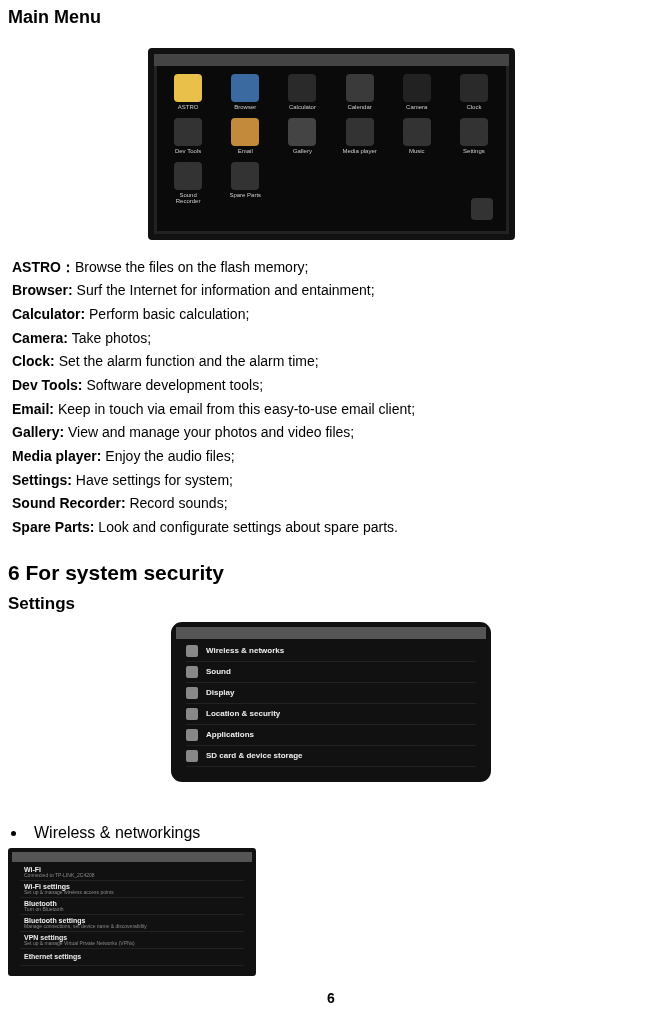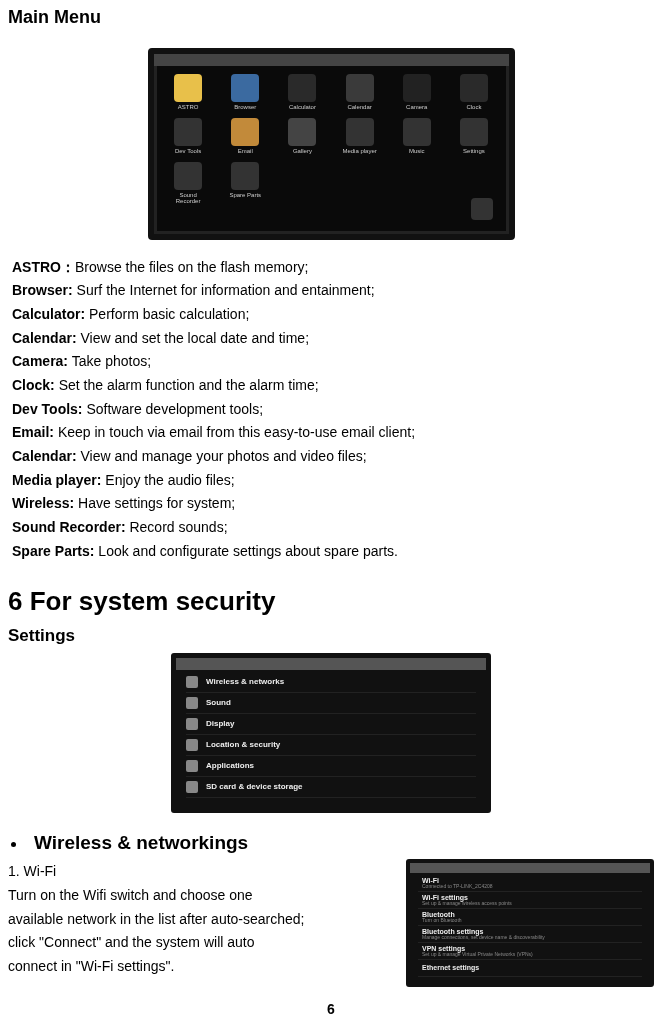--- a/index.html
+++ b/index.html
@@ -10,21 +10,21 @@
       padding: 4px 8px;
       width: 646px;
       line-height: 1.55;
     }
     h2.mainmenu {
       font-size: 18px;
       font-weight: bold;
       margin: 0 0 16px 0;
     }
     h1.section {
-      font-size: 26px;
+      font-size: 21px;
       font-weight: bold;
       margin: 18px 0 0 0;
     }
     h3.subsection {
       font-size: 17px;
       font-weight: bold;
       margin: 2px 0 4px 0;
     }
     .centered {
       text-align: center;
@@ -82,22 +82,22 @@
     }
     .defs .term {
       font-weight: bold;
     }
     .settings-tablet {
       display: inline-block;
       width: 310px;
       height: 150px;
       background: #111;
       border: 5px solid #111;
-      border-radius: 3px;
-      margin-bottom: 0;
+      border-radius: 11px;
+      margin-bottom: 25px;
       position: relative;
     }
     .settings-tablet .topbar2 {
       position: absolute;
       top: 0; left: 0; right: 0;
       height: 12px;
       background: #555;
     }
     .settings-tablet .rows {
       position: absolute;
@@ -125,22 +125,22 @@
     }
     .bullet-row .dot {
       display: inline-block;
       width: 5px; height: 5px;
       background: #000;
       border-radius: 50%;
       margin: 0 18px 2px 3px;
       vertical-align: middle;
     }
     .bullet-row .bt {
-      font-weight: bold;
-      font-size: 19px;
+      font-weight: normal;
+      font-size: 16px;
     }
     .wifi-wrap {
       display: flex;
       gap: 18px;
       align-items: flex-start;
       margin-top: 2px;
     }
     .wifi-text {
       flex: 1;
     }
@@ -260,28 +260,27 @@
         </div>
       </div>
     <div class="home"></div>
   </div>
 </div>
 
 <div class="defs" id="defs">
     <p><span class="term">ASTRO：</span><span>Browse the files on the flash memory;</span></p>
     <p><span class="term">Browser:</span><span> Surf the Internet for information and entainment;</span></p>
     <p><span class="term">Calculator:</span><span> Perform basic calculation;</span></p>
-    <p><span class="term">Calendar:</span><span> View and set the local date and time;</span></p>
     <p><span class="term">Camera:</span><span> Take photos;</span></p>
     <p><span class="term">Clock:</span><span> Set the alarm function and the alarm time;</span></p>
     <p><span class="term">Dev Tools:</span><span> Software development tools;</span></p>
     <p><span class="term">Email:</span><span> Keep in touch via email from this easy-to-use email client;</span></p>
-    <p><span class="term">Calendar:</span><span> View and manage your photos and video files;</span></p>
+    <p><span class="term">Gallery:</span><span> View and manage your photos and video files;</span></p>
     <p><span class="term">Media player:</span><span> Enjoy the audio files;</span></p>
-    <p><span class="term">Wireless:</span><span> Have settings for system;</span></p>
+    <p><span class="term">Settings:</span><span> Have settings for system;</span></p>
     <p><span class="term">Sound Recorder:</span><span> Record sounds;</span></p>
     <p><span class="term">Spare Parts:</span><span> Look and configurate settings about spare parts.</span></p>
   </div>
 
 <h1 class="section">6 For system security</h1>
 <h3 class="subsection">Settings</h3>
 
 <div class="centered">
   <div class="settings-tablet">
     <div class="topbar2"></div>
@@ -312,27 +311,20 @@
         </div>
       </div>
   </div>
 </div>
 
 <div class="bullet-row">
   <span class="dot"></span><span class="bt">Wireless &amp; networkings</span>
 </div>
 
 <div class="wifi-wrap">
-  <div class="wifi-text">
-    <p>1. Wi-Fi</p>
-    <p>Turn on the Wifi switch and choose one</p>
-    <p>available network in the list after auto-searched;</p>
-    <p>click "Connect" and the system will auto</p>
-    <p>connect in "Wi-Fi settings".</p>
-  </div>
   <div class="wifi-tablet">
     <div class="topbar3"></div>
     <div class="wrows" id="wifi-rows">
         <div class="wrow">
           <div class="wt">Wi-Fi</div>
           <div class="ws">Connected to TP-LINK_2C4208</div>
         </div>
         <div class="wrow">
           <div class="wt">Wi-Fi settings</div>
           <div class="ws">Set up &amp; manage wireless access points</div>

